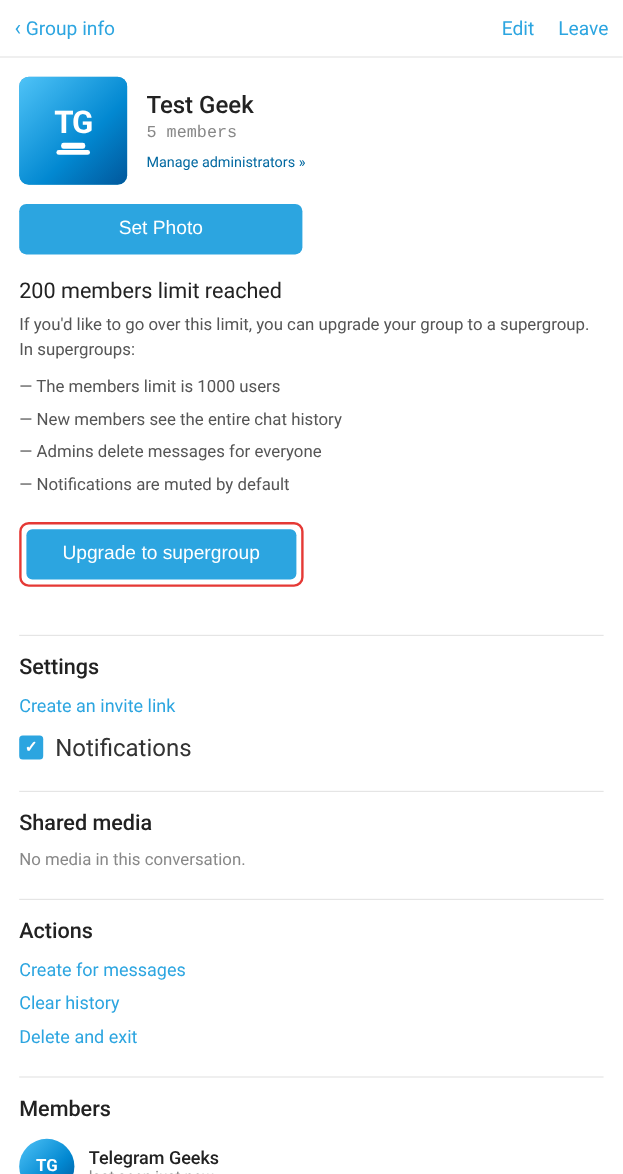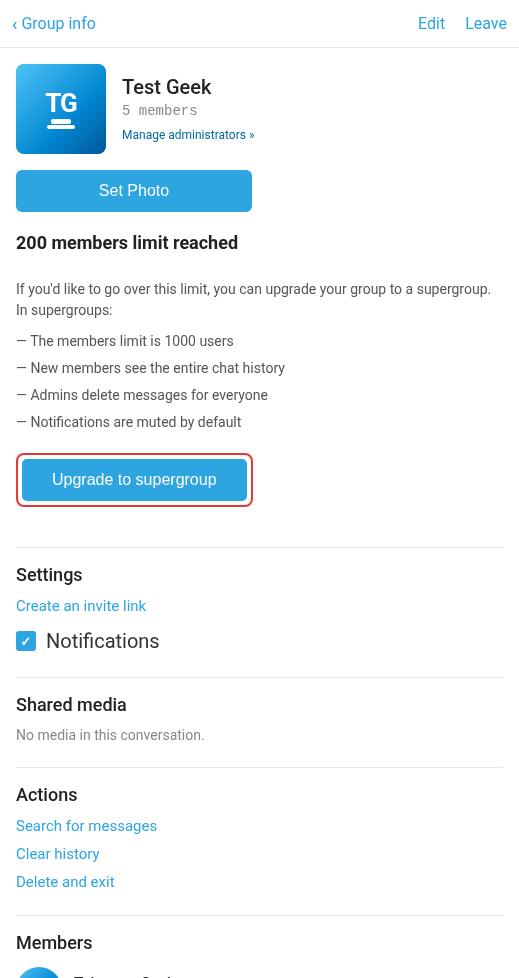--- a/index.html
+++ b/index.html
@@ -131,23 +131,23 @@
       font-size: 16px;
       cursor: pointer;
       margin-bottom: 20px;
       text-align: center;
       display: block;
     }
 
     
     .limit-title {
       font-size: 18px;
-      font-weight: 700;
+      font-weight: 400;
       color: #222;
-      margin-bottom: 26px;
+      margin-bottom: 8px;
     }
     .limit-desc {
       font-size: 14px;
       color: #555;
       line-height: 1.5;
       margin-bottom: 10px;
     }
     .limit-list {
       list-style: none;
       margin-bottom: 20px;
@@ -356,21 +356,21 @@
   <div class="shared-media-section">
     <div class="section-title">Shared media</div>
     <div class="shared-media-desc">No media in this conversation.</div>
   </div>
 
   <div class="divider"></div>
 
   
   <div class="actions-section">
     <div class="section-title">Actions</div>
-    <span class="action-link">Search for messages</span>
+    <span class="action-link">Create for messages</span>
     <span class="action-link">Clear history</span>
     <span class="action-link">Delete and exit</span>
   </div>
 
   <div class="divider"></div>
 
   
   <div class="members-section">
     <div class="section-title">Members</div>
     <div class="member-row">

